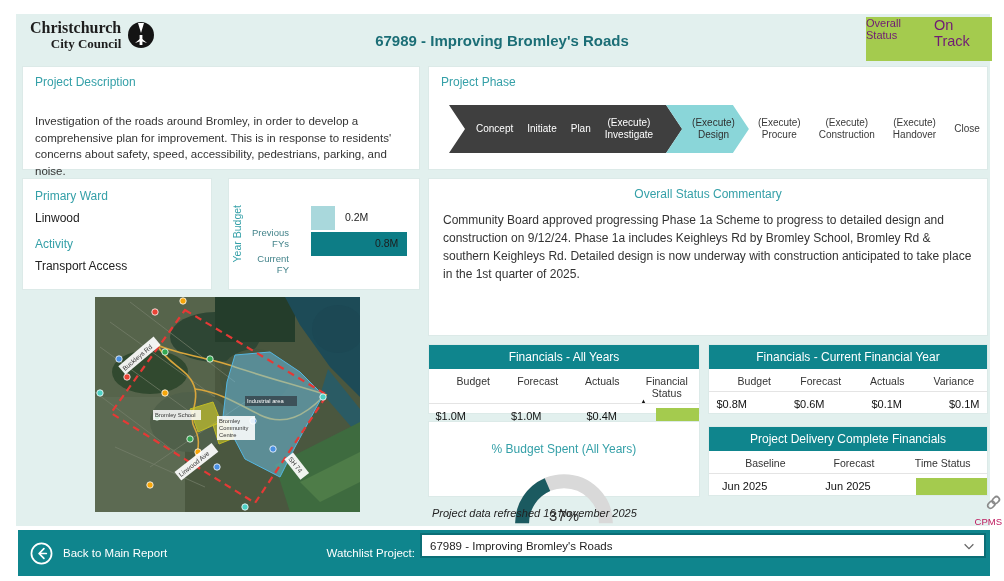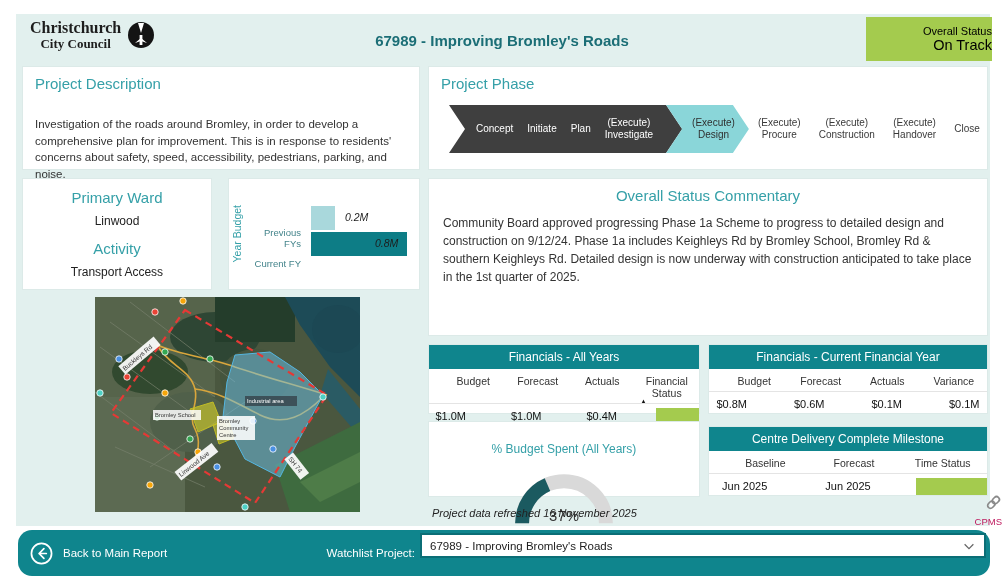--- a/index.html
+++ b/index.html
@@ -1,58 +1,58 @@
 <!DOCTYPE html>
 <html><head>
 <meta charset="utf-8">
 <style>
   html,body{margin:0;padding:0;background:#ffffff;}
   .page{position:relative;width:1004px;height:581px;background:#ffffff;
         font-family:"Liberation Sans",sans-serif;overflow:hidden;}
   .page *{box-sizing:border-box;}
   .bg-panel{position:absolute;left:16px;top:14px;width:974px;height:512px;background:#E2F0EE;}
   .card{position:absolute;background:#ffffff;border:1px solid #DCEAE8;}
-  .teal-heading{color:#35A0A8;font-size:15px;}
+  .teal-heading{color:#35A0A8;font-size:12px;}
   
   .logo{position:absolute;left:30px;top:20px;display:flex;align-items:center;gap:6px;}
-  .logo-text{font-family:"Liberation Serif",serif;font-weight:bold;color:#1d1d1d;line-height:1.05;text-align:center;}
+  .logo-text{font-family:"Liberation Serif",serif;font-weight:bold;color:#1d1d1d;line-height:1.05;text-align:right;}
   .logo-l2{font-size:13px;}
   .page-title{position:absolute;left:0;right:0;top:32px;text-align:center;
               color:#1B6E76;font-weight:bold;font-size:15px;}
   .status-badge{position:absolute;left:866px;top:17px;width:126px;height:44px;background:#A4CB4E;
-                display:flex;flex-direction:column;align-items:flex-end;justify-content:center;color:#000000;}
+                display:flex;flex-direction:row;align-items:flex-start;justify-content:center;color:#701a75;}
   .status-badge .sb-label{font-size:11px;}
   .status-badge .sb-value{font-size:14.5px;}
   
   .desc-card{left:22px;top:66px;width:398px;height:104px;padding:8px 12px;}
   .desc-body{margin-top:24px;font-size:11.5px;color:#333;line-height:1.45;}
   
   .phase-card{left:428px;top:66px;width:560px;height:104px;padding:8px 12px;}
   .phase-track{position:absolute;left:20px;top:38px;right:6px;height:48px;display:flex;align-items:stretch;}
   .phase-band{display:flex;align-items:center;background:#3F3F3F;color:#fff;
               padding-left:20px;clip-path:polygon(0 0,calc(100% - 16px) 0,100% 50%,calc(100% - 16px) 100%,0 100%,16px 50%);
               padding-right:22px;}
   .phase-done{padding:0 7px;font-size:10px;text-align:center;line-height:1.25;}
   .phase-current{display:flex;flex-direction:column;justify-content:center;align-items:center;
                  background:#8AD6D9;color:#2F2F2F;font-size:10px;line-height:1.25;text-align:center;
                  padding:0 14px 0 26px;margin-left:-16px;
                  clip-path:polygon(0 0,calc(100% - 16px) 0,100% 50%,calc(100% - 16px) 100%,0 100%,16px 50%);}
   .phase-future{display:flex;flex-direction:column;justify-content:center;align-items:center;
                 color:#3A3A3A;font-size:10px;line-height:1.25;text-align:center;padding:0 9px;}
   
-  .ward-card{left:22px;top:178px;width:190px;height:112px;padding:10px 12px;text-align:center;}
+  .ward-card{left:22px;top:178px;width:190px;height:112px;padding:10px 12px;}
   .ward-card .val{font-size:12px;color:#222;margin:8px 0 12px;}
   
   .budget-card{left:228px;top:178px;width:192px;height:112px;padding:6px;}
   .yb-axis{position:absolute;left:2px;top:0;bottom:0;display:flex;align-items:center;}
   .yb-axis span{transform:rotate(180deg);writing-mode:vertical-rl;color:#35A0A8;font-size:10.5px;}
   .yb-rows{position:absolute;left:18px;top:26px;right:4px;}
   .yb-row{display:flex;align-items:center;height:26px;}
-  .yb-label{width:64px;text-align:right;padding-right:10px;font-size:9.5px;color:#44848B;margin-top:39px;}
-  .yb-barwrap{position:relative;height:24px;flex:1;font-style:italic;}
+  .yb-label{width:64px;text-align:right;padding-right:22px;font-size:9.5px;color:#44848B;margin-top:39px;}
+  .yb-barwrap{position:relative;height:24px;flex:1;}
   .yb-bar{position:absolute;left:0;top:0;height:24px;}
   .yb-val{position:absolute;top:5px;font-size:10.5px;color:#1d1d1d;}
   
   .map-box{position:absolute;left:95px;top:297px;width:265px;height:215px;}
   
   .comm-card{left:428px;top:178px;width:560px;height:158px;padding:8px 14px;}
   .comm-card h3{margin:0;text-align:center;font-weight:normal;}
   .comm-body{margin-top:10px;font-size:12px;color:#333;line-height:1.5;}
   
   .tbl-head{height:24px;line-height:24px;background:#0F858D;color:#ffffff;font-size:12px;text-align:center;}
@@ -70,21 +70,21 @@
   .gauge-card{left:428px;top:421px;width:272px;height:76px;padding-top:5px;}
   .gauge-card h3{margin:15px;text-align:center;font-weight:normal;font-size:12px;}
   .gauge-wrap{display:flex;justify-content:center;}
   .gauge-text{font-size:16px;fill:#333;}
   
   .footnote{position:absolute;left:432px;top:507px;font-style:italic;font-size:11px;color:#222;}
   .cpms{position:absolute;left:958px;top:494px;width:44px;text-align:right;color:#be185d;}
   .cpms .cpms-label{font-size:9.5px;margin-top:1px;}
   
   .footer{position:absolute;left:18px;top:530px;width:972px;height:46px;background:#0F858D;
-          display:flex;align-items:center;border-radius:14px;}
+          display:flex;align-items:center;}
   .back-btn{display:flex;align-items:center;gap:10px;margin-left:12px;cursor:pointer;}
   .back-label{color:#fff;font-size:11.5px;}
   .watchlist-label{position:absolute;left:280px;width:117px;text-align:right;color:#fff;font-size:11.5px;}
   .dropdown{position:absolute;left:402px;top:3px;width:566px;height:25px;background:#fff;
             border:2px solid #0B6E76;display:flex;align-items:center;padding:0 8px;cursor:pointer;}
   .dropdown-value{flex:1;font-size:11.5px;color:#222;}
 </style>
 </head>
 <body>
 
@@ -319,21 +319,21 @@
     <div class="gauge-wrap">
       <svg width="130" height="54" viewBox="0 0 130 58">
         <path d="M20,56 A45,45 0 0 1 110,56" fill="none" stroke="#D9D9D9" stroke-width="15"></path>
         <path id="gauge-value-arc" d="M20,56 A45,45 0 0 1 110,56" fill="none" stroke="#1B5A60" stroke-width="15" stroke-dasharray="52.30751768227005 141.3716694115407"></path>
         <text x="65" y="54" text-anchor="middle" class="gauge-text">37%</text>
       </svg>
     </div>
   </div>
 
   <div class="card milestone-card">
-    <div class="tbl-head">Centre Delivery Complete Milestone</div>
+    <div class="tbl-head">Project Delivery Complete Financials</div>
     <div class="tbl-cols">
       <div>Baseline</div>
       <div>Forecast</div>
       <div>Time Status</div>
     </div>
     <div class="tbl-vals">
       <div>Jun 2025</div>
       <div>Jun 2025</div>
       <div class="status-cell">
           <div class="status-fill" style="background: rgb(164, 203, 78);"></div>

